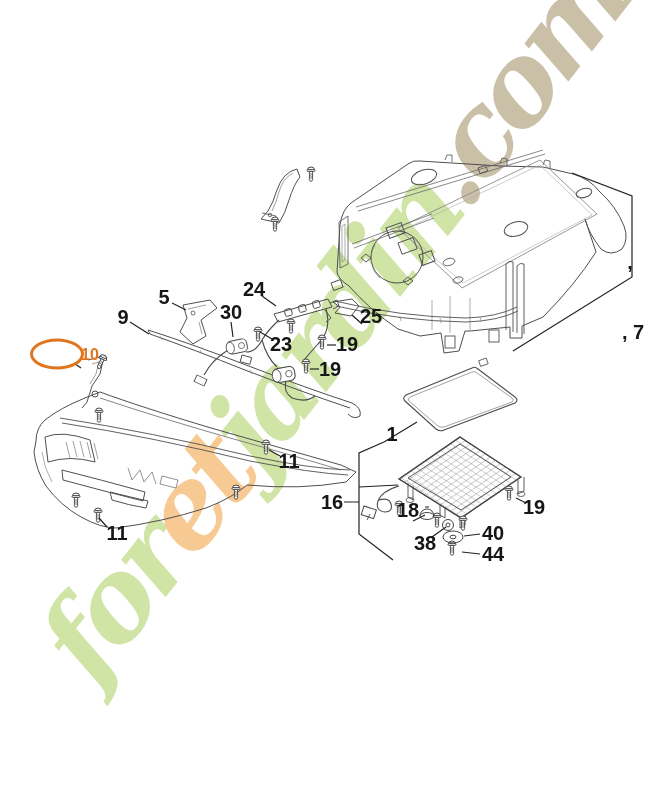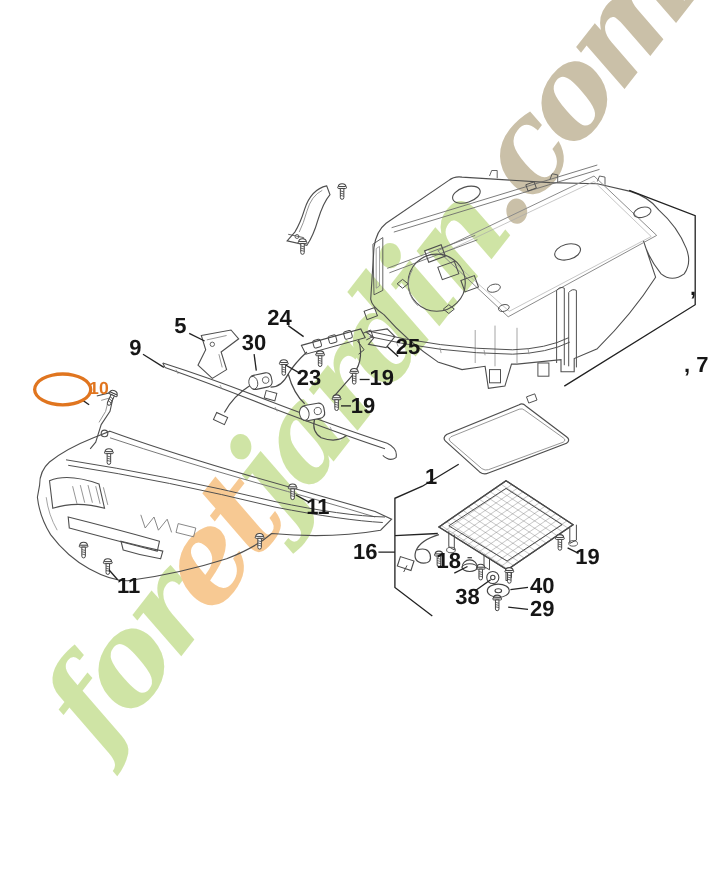--- a/index.html
+++ b/index.html
@@ -238,18 +238,18 @@
   <div class="callout" style="left:347px;top:344px">19</div>
   <div class="callout" style="left:330px;top:369px">19</div>
   <div class="callout" style="left:371px;top:316px">25</div>
   <div class="callout" style="left:289px;top:461px">11</div>
   <div class="callout" style="left:117px;top:533px">11</div>
   <div class="callout" style="left:392px;top:434px">1</div>
   <div class="callout" style="left:332px;top:502px">16</div>
   <div class="callout" style="left:408px;top:510px">18</div>
   <div class="callout" style="left:425px;top:543px">38</div>
   <div class="callout" style="left:493px;top:533px">40</div>
-  <div class="callout" style="left:493px;top:554px">29</div>
+  <div class="callout" style="left:493px;top:554px">44</div>
   <div class="callout" style="left:534px;top:507px">19</div>
   <div class="callout" style="left:633px;top:332px">, 7</div>
   <div class="callout" style="left:630px;top:262px">,</div>
 
 </div>
 
 </body></html>

